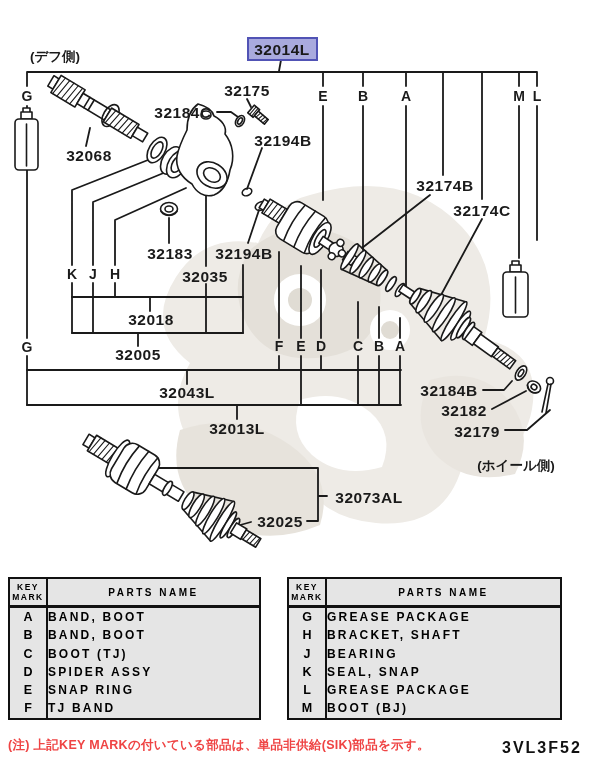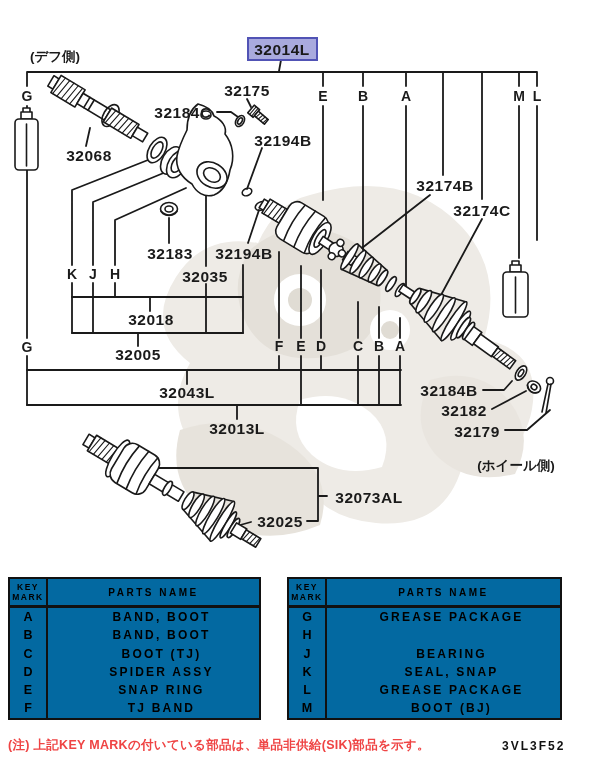--- a/index.html
+++ b/index.html
@@ -3,35 +3,35 @@
 <meta charset="utf-8">
 <style>
   html,body{margin:0;padding:0;background:#888;}
   .screen{position:relative;width:609px;height:768px;background:#ffffff;overflow:hidden;
           font-family:"Liberation Sans", sans-serif;}
   svg text{font-family:"Liberation Sans", sans-serif;font-weight:700;fill:#1a1a1a;}
   text.plabel{font-size:15.5px;letter-spacing:.5px;}
   text.keymark{font-size:14px;}
   text.sidenote{font-size:13.5px;}
   text.hltext{font-size:15.5px;letter-spacing:.5px;}
-  .tbl{position:absolute;border:2px solid #111;background:#0369a1;}
+  .tbl{position:absolute;border:2px solid #111;background:#e5e5e5;}
   .trow{display:grid;grid-template-columns:38px 1fr;}
   .trow > .c1{border-right:2px solid #111;text-align:center;}
   .thead{border-bottom:3px solid #111;height:26px;}
   .thead .c1{font-size:8.5px;font-weight:700;letter-spacing:1.5px;line-height:10px;
              display:flex;flex-direction:column;justify-content:center;}
   .thead .c2{font-size:10px;font-weight:700;letter-spacing:2.5px;display:flex;
              align-items:center;justify-content:center;}
   .drow{height:18.3px;}
   .drow .c1{font-size:12.5px;font-weight:700;line-height:18.3px;}
   .drow .c2{font-size:12px;font-weight:700;letter-spacing:2.2px;line-height:18.3px;
-            padding-left:16px;white-space:nowrap;text-align:center;}
+            padding-left:0;white-space:nowrap;}
   .note{position:absolute;left:8px;top:737px;width:470px;font-size:12.5px;font-weight:700;
         color:#ef4444;letter-spacing:.3px;white-space:nowrap;}
-  .figcode{position:absolute;left:502px;top:739px;font-size:12px;font-weight:700;
+  .figcode{position:absolute;left:502px;top:739px;font-size:16px;font-weight:700;
            letter-spacing:2px;color:#111;}
 </style>
 </head>
 <body>
 
 <div class="screen">
 
 <svg width="609" height="575" viewBox="0 0 609 575">
 
   <g>
@@ -343,20 +343,21 @@
           <span>MARK</span>
     </div>
     <div class="c2">PARTS NAME</div>
   </div>
   <div class="trow drow">
         <div class="c1">G</div>
         <div class="c2">GREASE PACKAGE</div>
       </div>
   <div class="trow drow">
         <div class="c1">H</div>
+        <div class="c2">BRACKET, SHAFT</div>
       </div>
   <div class="trow drow">
         <div class="c1">J</div>
         <div class="c2">BEARING</div>
       </div>
   <div class="trow drow">
         <div class="c1">K</div>
         <div class="c2">SEAL, SNAP</div>
       </div>
   <div class="trow drow">

